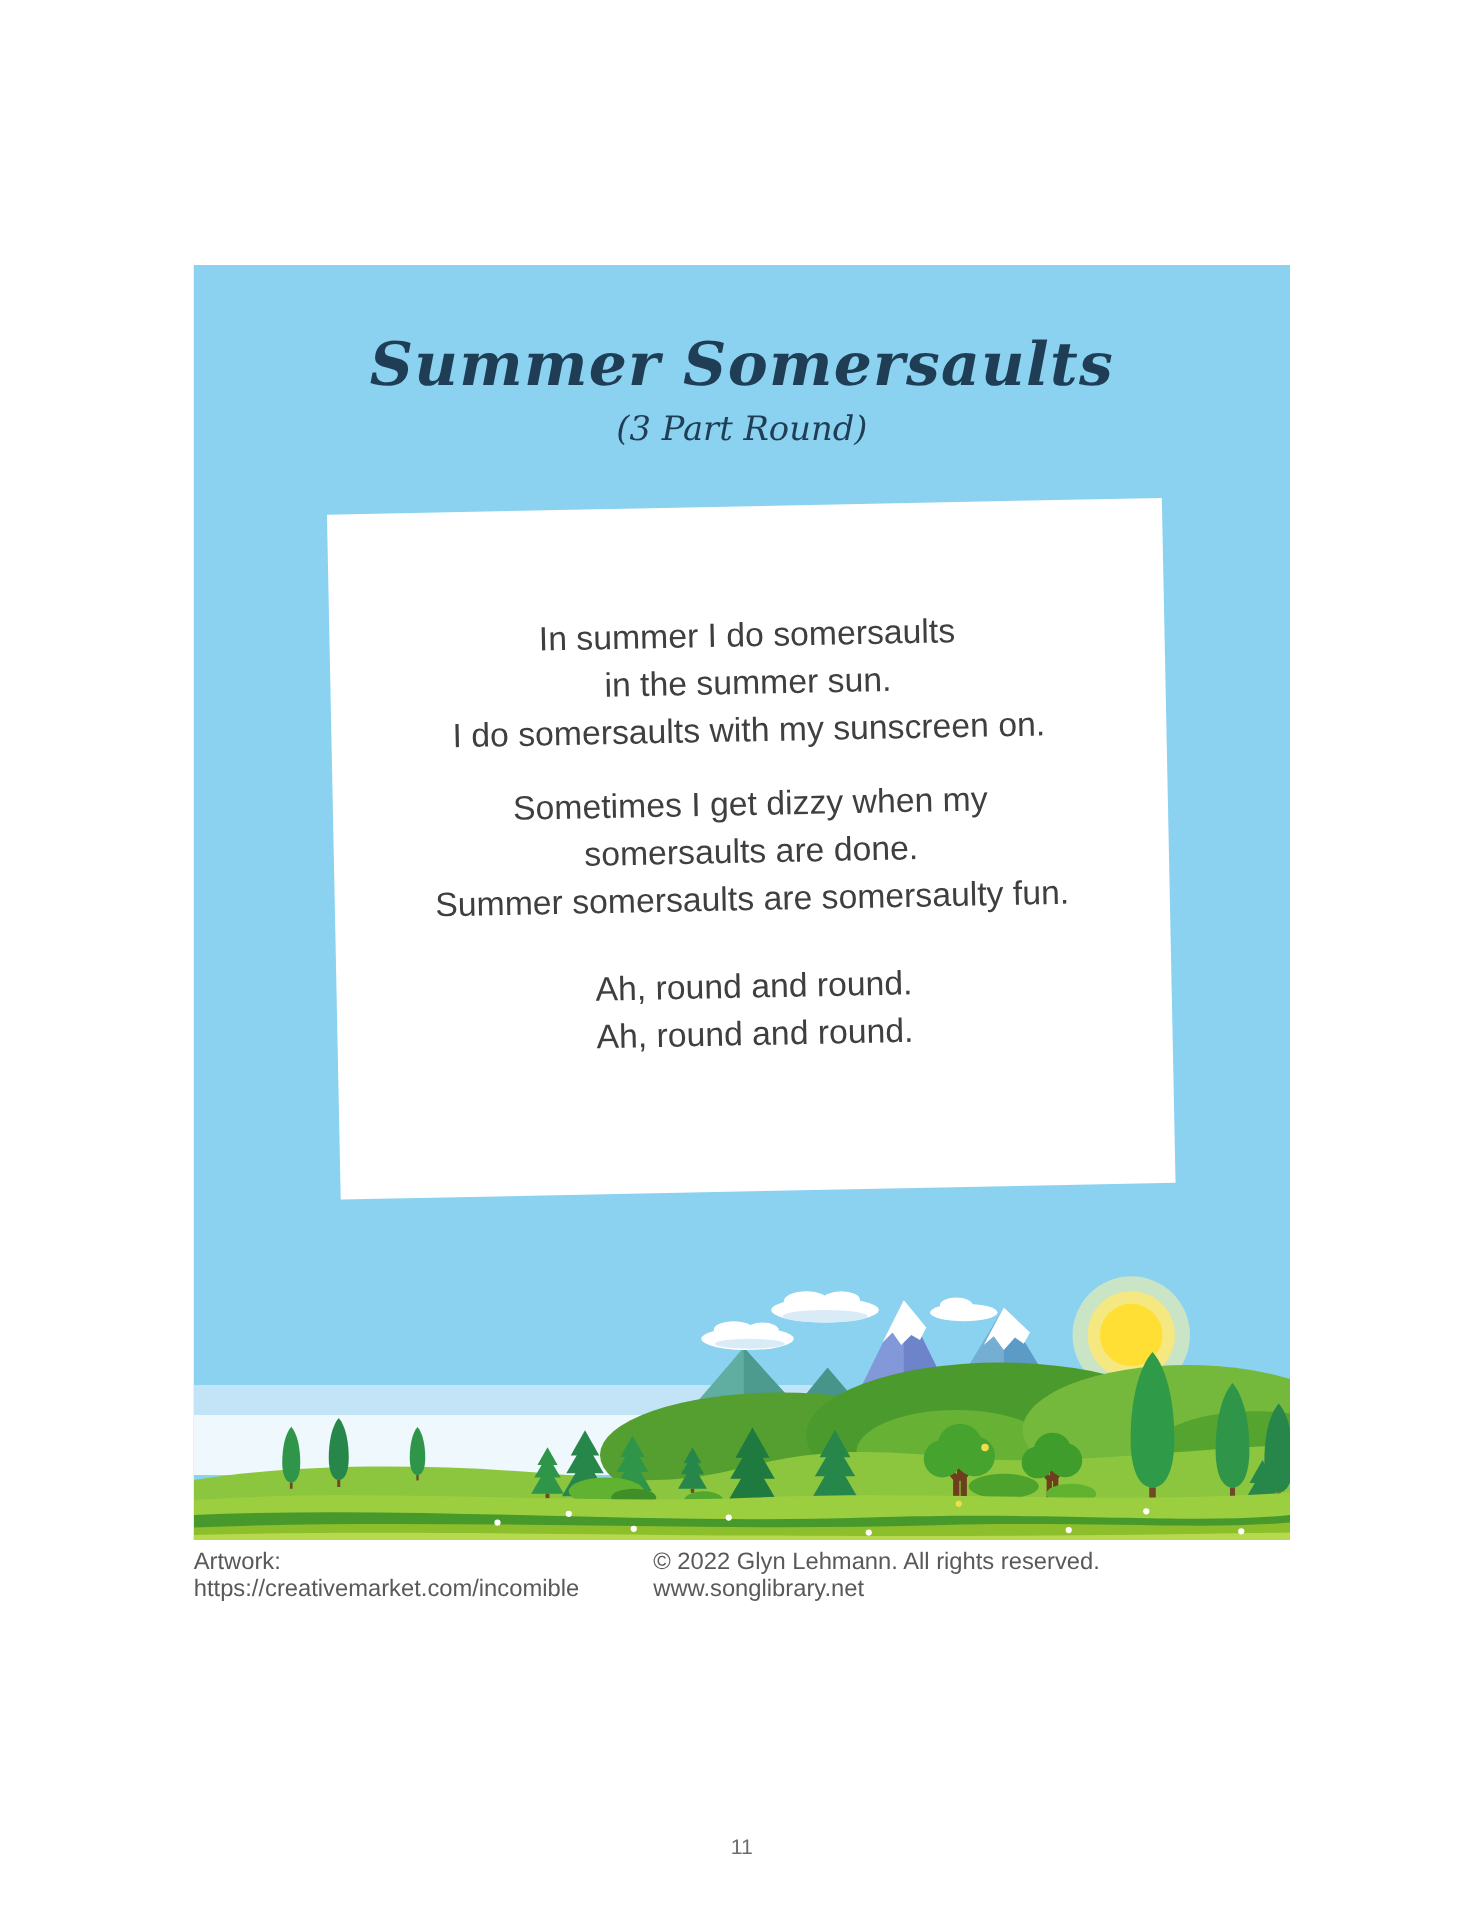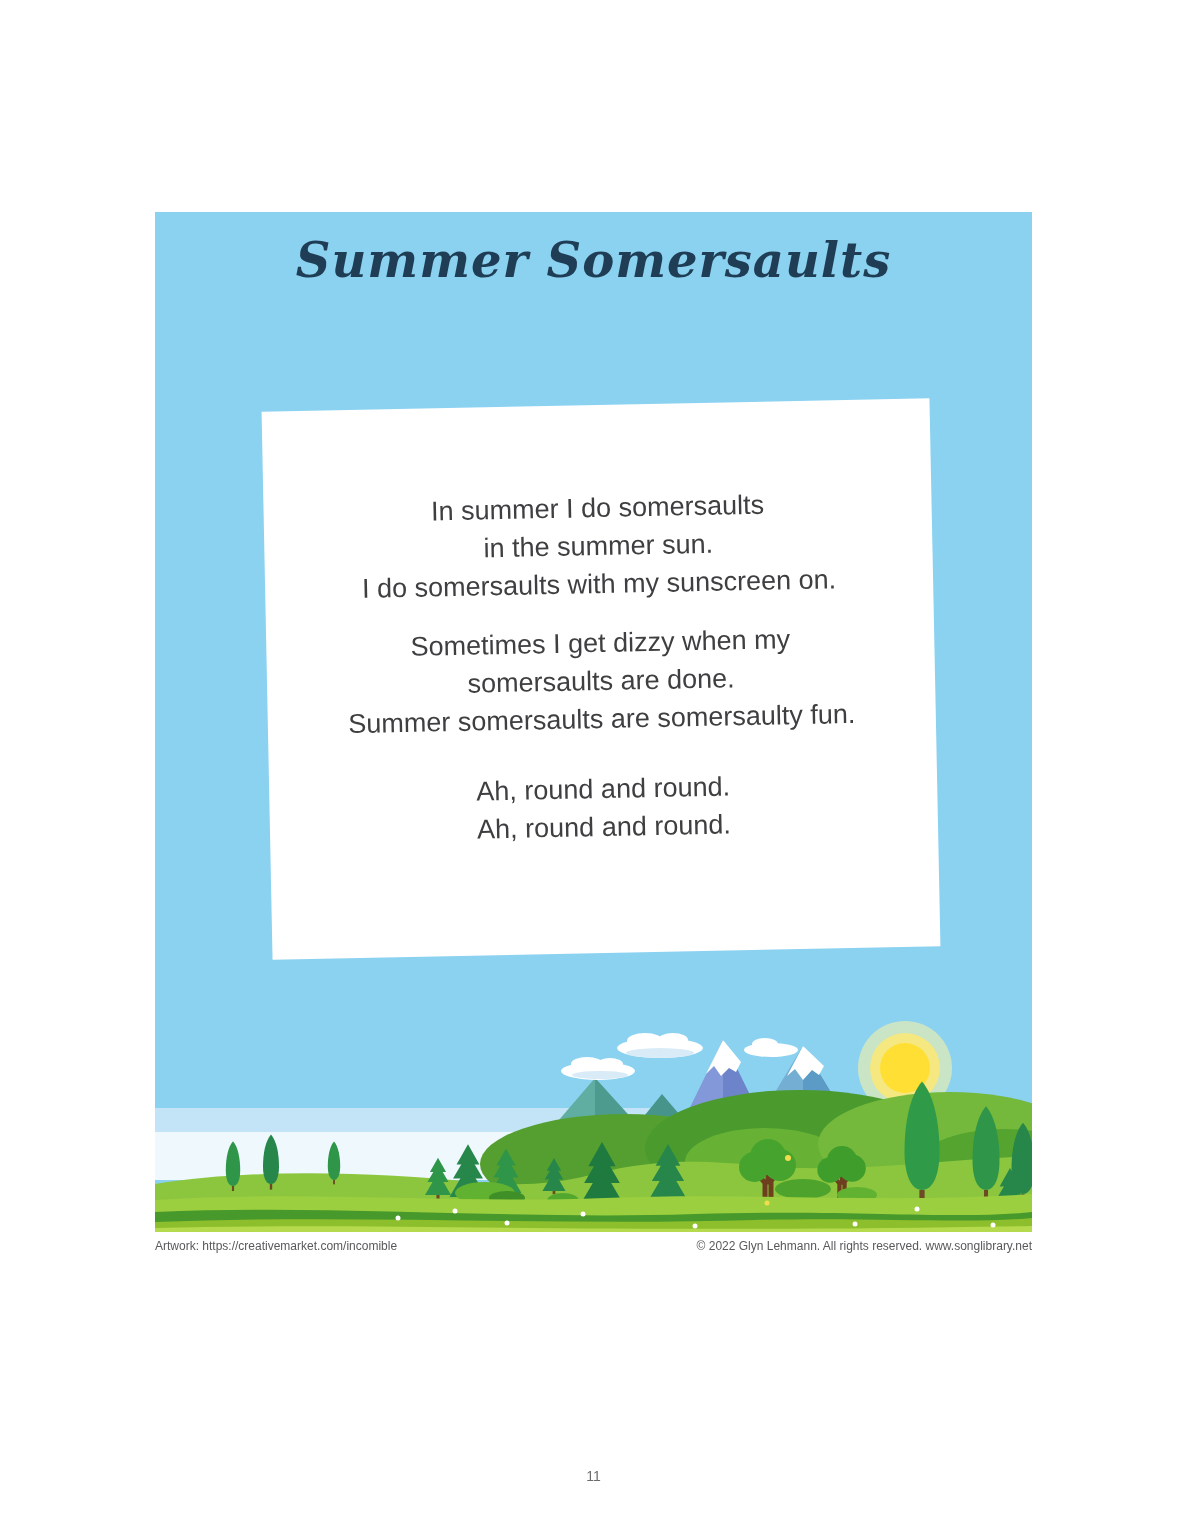--- a/index.html
+++ b/index.html
@@ -18,21 +18,21 @@
     position: absolute; left: 155px; top: 212px;
     width: 877px; height: 1020px;
     background: var(--sky, #8BD2F1);
     overflow: hidden;
   }
   .title {
     font-family: "DejaVu Serif", serif;
     font-style: italic; font-weight: 600;
     font-size: 48px; letter-spacing: 1px;
     color: var(--title-text, #1F3D55);
-    text-align: center; margin-top: 20px;
+    text-align: center; margin-top: 52px;
   }
   .subtitle {
     font-family: "DejaVu Serif", serif;
     font-style: italic; font-weight: 500;
     font-size: 27px;
     color: var(--title-text, #1F3D55);
     text-align: center; margin-top: 8px;
   }
 
   
@@ -52,34 +52,35 @@
   .stanza.big-gap { margin-top: 32px; }
   .line { display: block; }
 
   
   .landscape { position: absolute; left: 0; bottom: 0; width: 877px; height: 220px; display: block; }
 
   
   .footer {
     position: absolute; left: 155px; top: 1239px; width: 877px;
     display: flex; justify-content: space-between;
-    font-size: 12px; color: var(--footer-text, #58595B);
+    font-size: 19px; color: var(--footer-text, #58595B);
   }
   .page-number {
     position: absolute; top: 1468px; left: 0; width: 100%;
-    text-align: center; font-size: 14px; color: #6B6C6E;
+    text-align: center; font-size: 17px; color: #6B6C6E;
   }
 </style>
 </head>
 <body>
 
 <div class="page">
 
   <section class="blue-card">
     <h1 class="title">Summer Somersaults</h1>
+    <div class="subtitle">(3 Part Round)</div>
 
     <div class="lyrics-panel">
       <p class="stanza">
         <span class="line">In summer I do somersaults</span>
         <span class="line">in the summer sun.</span>
         <span class="line">I do somersaults with my sunscreen on.</span>
       </p>
       <p class="stanza">
         <span class="line">Sometimes I get dizzy when my</span>
         <span class="line">somersaults are done.</span>

